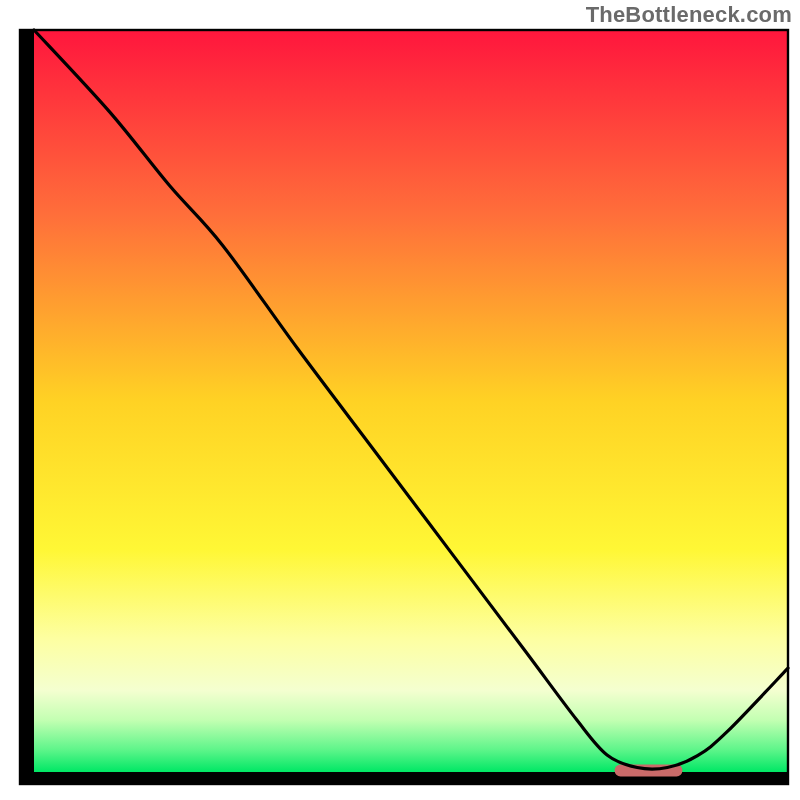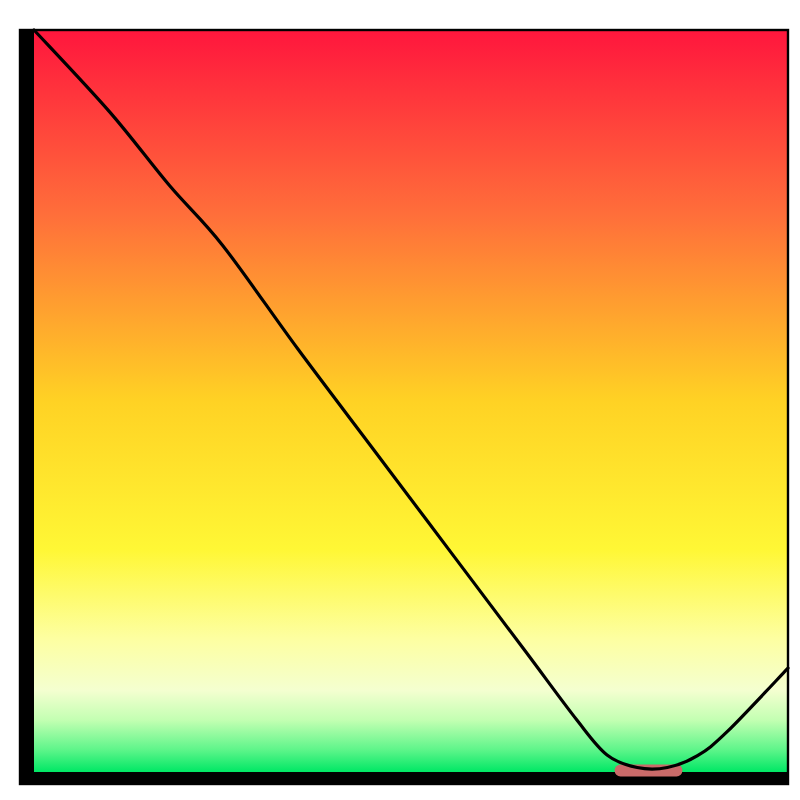--- a/index.html
+++ b/index.html
@@ -31,20 +31,21 @@
     inset: 0;
     width: 800px;
     height: 800px;
   }
 </style>
 </head>
 <body>
 
 <div class="stage">
 
+  <div class="watermark">TheBottleneck.com</div>
 
   <svg class="plot" viewBox="0 0 800 800">
     <defs>
       <linearGradient id="bg-grad" x1="0" y1="0" x2="0" y2="1">
           <stop offset="0%" stop-color="#ff163d"></stop>
           <stop offset="25%" stop-color="#ff6f3a"></stop>
           <stop offset="50%" stop-color="#ffd224"></stop>
           <stop offset="70%" stop-color="#fff735"></stop>
           <stop offset="82%" stop-color="#fdffa1"></stop>
           <stop offset="89%" stop-color="#f4ffd0"></stop>

